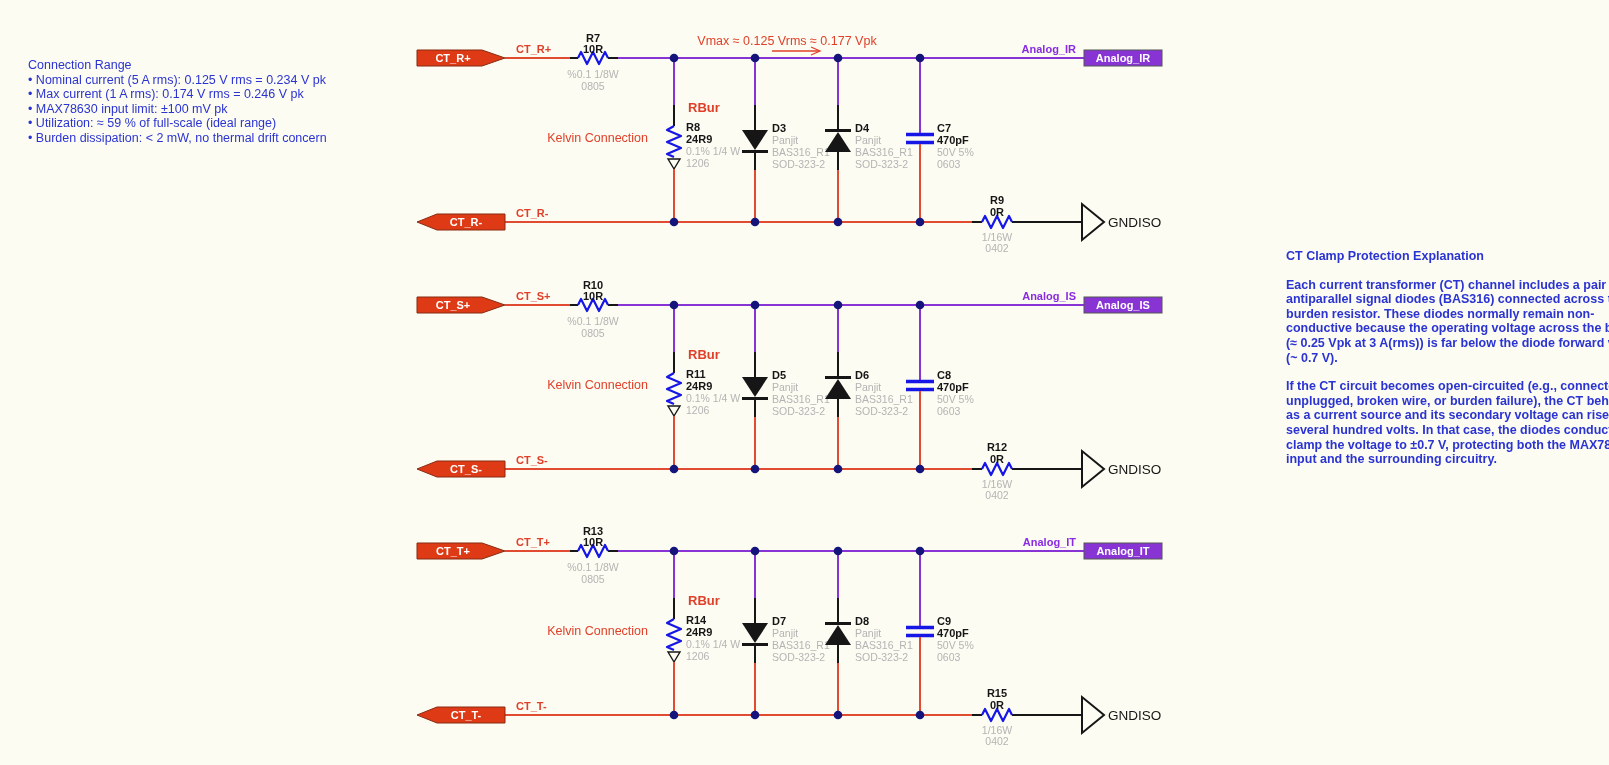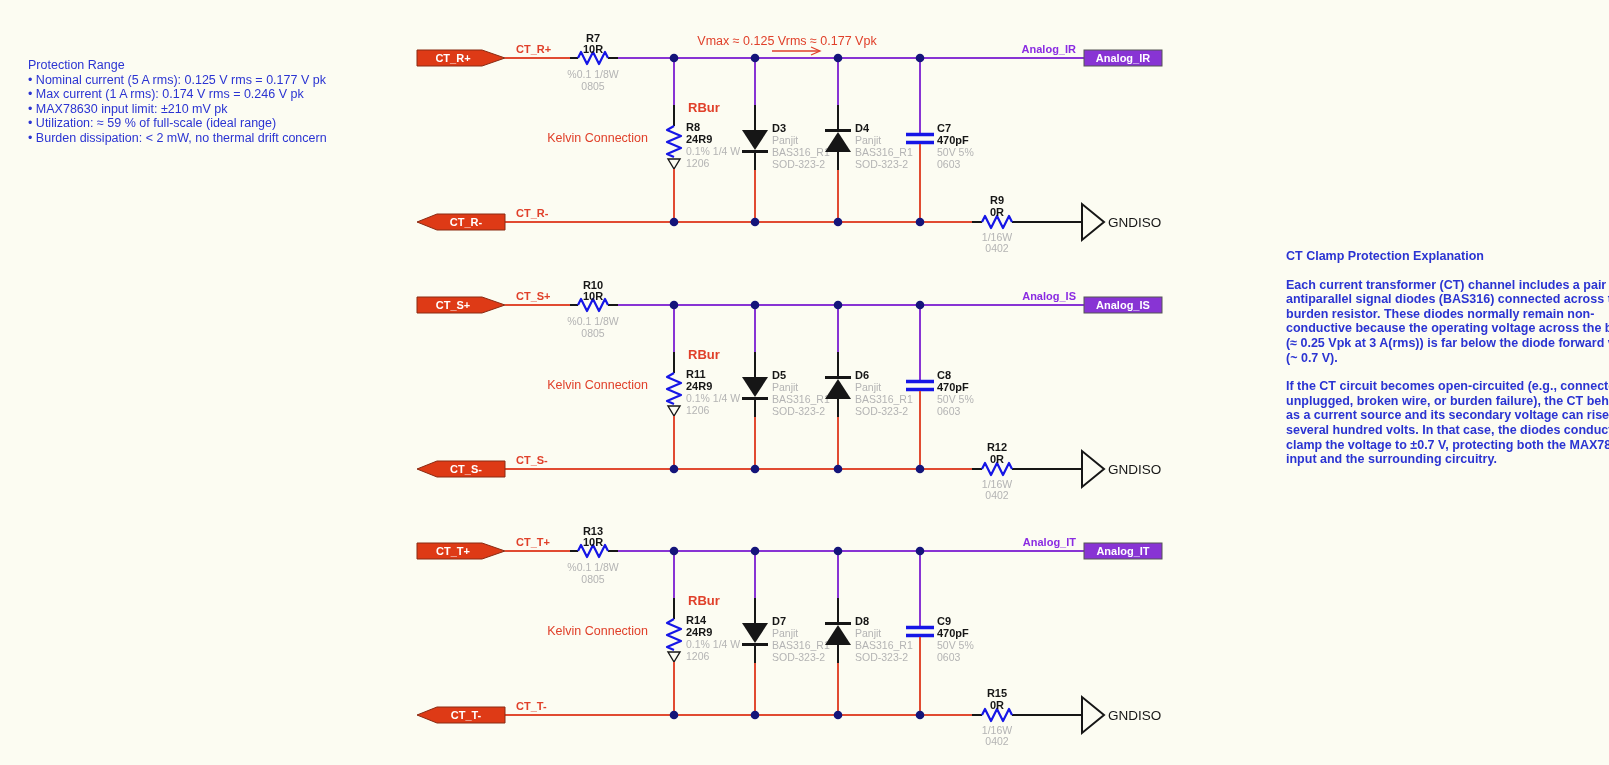--- a/index.html
+++ b/index.html
@@ -39,24 +39,24 @@
   .gndtxt{font-size:13.5px;fill:#161616;}
   .vmaxtxt{font-size:12.5px;fill:#E0402A;}
   .varrow{stroke:#E0402A;stroke-width:1.3;fill:none;}
 </style>
 </head>
 <body>
 
 <div class="canvas">
 
   <div id="operating-range" class="note-blue">
-    <div>Protection Range</div>
-    <div>• Nominal current (5 A rms): 0.125 V rms = 0.177 V pk</div>
+    <div>Connection Range</div>
+    <div>• Nominal current (5 A rms): 0.125 V rms = 0.234 V pk</div>
     <div>• Max current (1 A rms): 0.174 V rms = 0.246 V pk</div>
-    <div>• MAX78630 input limit: ±210 mV pk</div>
+    <div>• MAX78630 input limit: ±100 mV pk</div>
     <div>• Utilization: ≈ 59 % of full-scale (ideal range)</div>
     <div>• Burden dissipation: &lt; 2 mW, no thermal drift concern</div>
   </div>
 
   <div id="explanation" class="note-blue">
     <div>CT Clamp Protection Explanation</div>
     <div class="para">Each current transformer (CT) channel includes a pair of antiparallel signal diodes (BAS316) connected across the burden resistor. These diodes normally remain non-conductive because the operating voltage across the burden (≈ 0.25 Vpk at 3 A(rms)) is far below the diode forward voltage (~ 0.7 V).</div>
     <div class="para">If the CT circuit becomes open-circuited (e.g., connector unplugged, broken wire, or burden failure), the CT behaves as a current source and its secondary voltage can rise to several hundred volts. In that case, the diodes conduct and clamp the voltage to ±0.7 V, protecting both the MAX78630 input and the surrounding circuitry.</div>
   </div>
 

